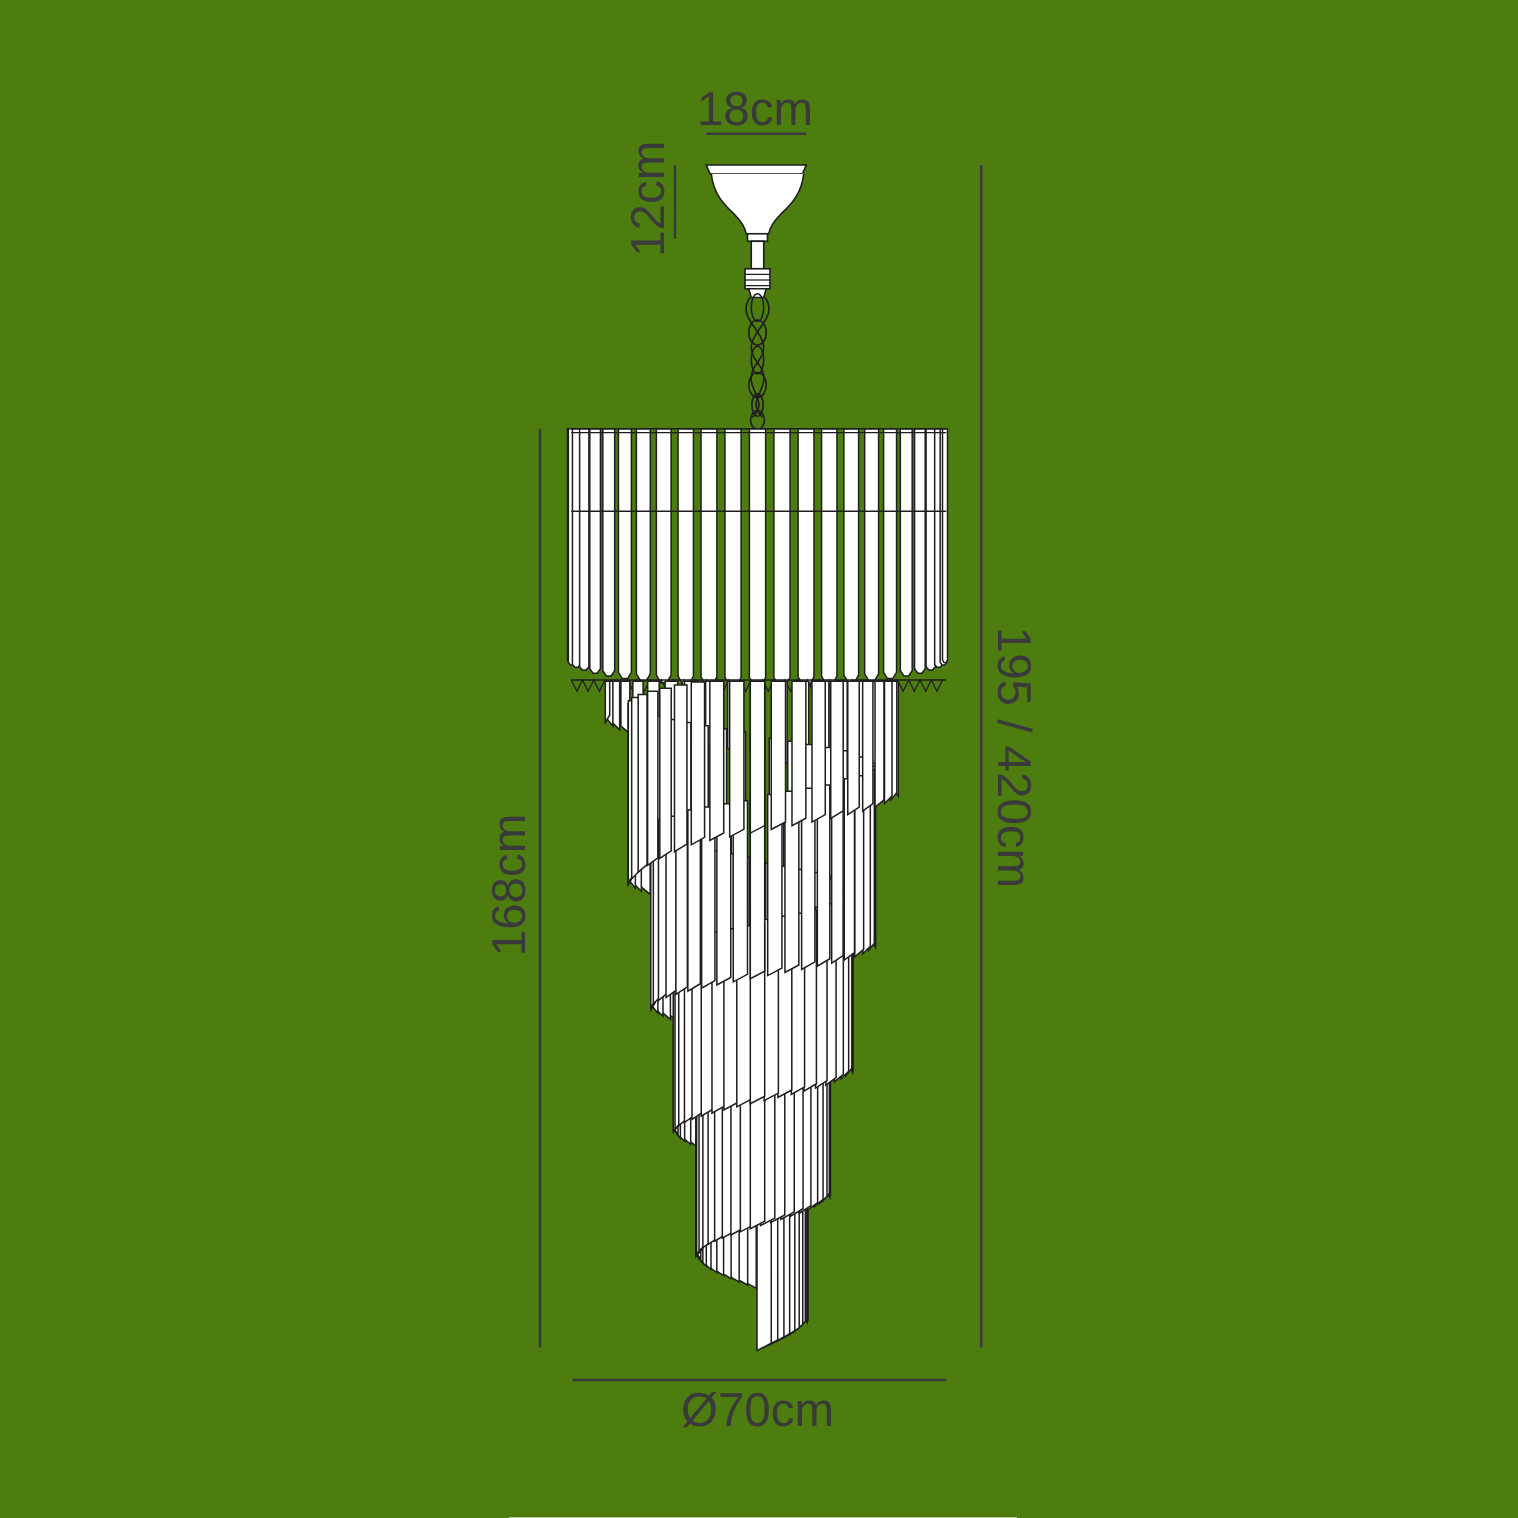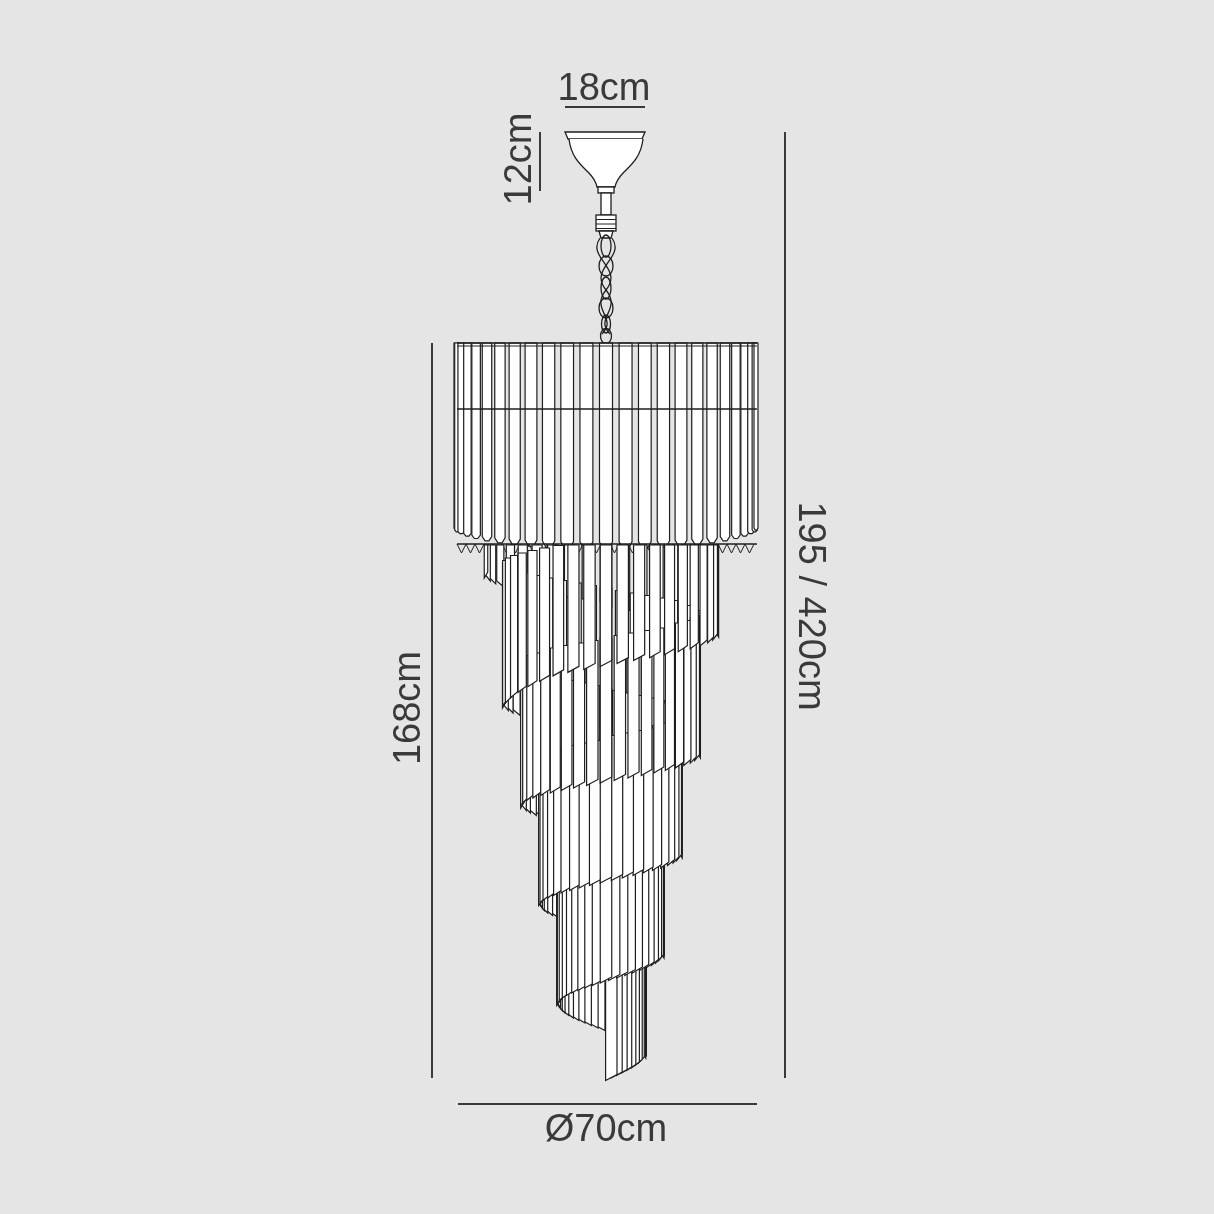--- a/index.html
+++ b/index.html
@@ -1,16 +1,16 @@
 <!DOCTYPE html>
 <html><head>
 <meta charset="utf-8">
 <style>
   html,body{margin:0;padding:0;background:#ffffff;}
-  .stage{position:relative;width:1214px;height:1214px;background:#e5e5e5;overflow:hidden;
+  .stage{position:relative;width:1214px;height:1214px;background:#4d7c0f;overflow:hidden;
          font-family:"Liberation Sans", sans-serif;text-align:right;}
   svg{position:absolute;left:0;top:0;}
   .rod{fill:#ffffff;stroke:#1e1e1e;stroke-width:1.2;stroke-linejoin:miter;}
   .ln{fill:none;stroke:#1e1e1e;stroke-width:1.3;}
   .lnthin{fill:none;stroke:#1e1e1e;stroke-width:1;}
   .wfill{fill:#ffffff;stroke:#1e1e1e;stroke-width:1.3;}
   .dim{fill:none;stroke:#3a3a3a;stroke-width:2;}
   .dimlabel{font-family:"Liberation Sans", sans-serif;font-size:38px;fill:#3a3a3a;}
 </style>
 </head>

